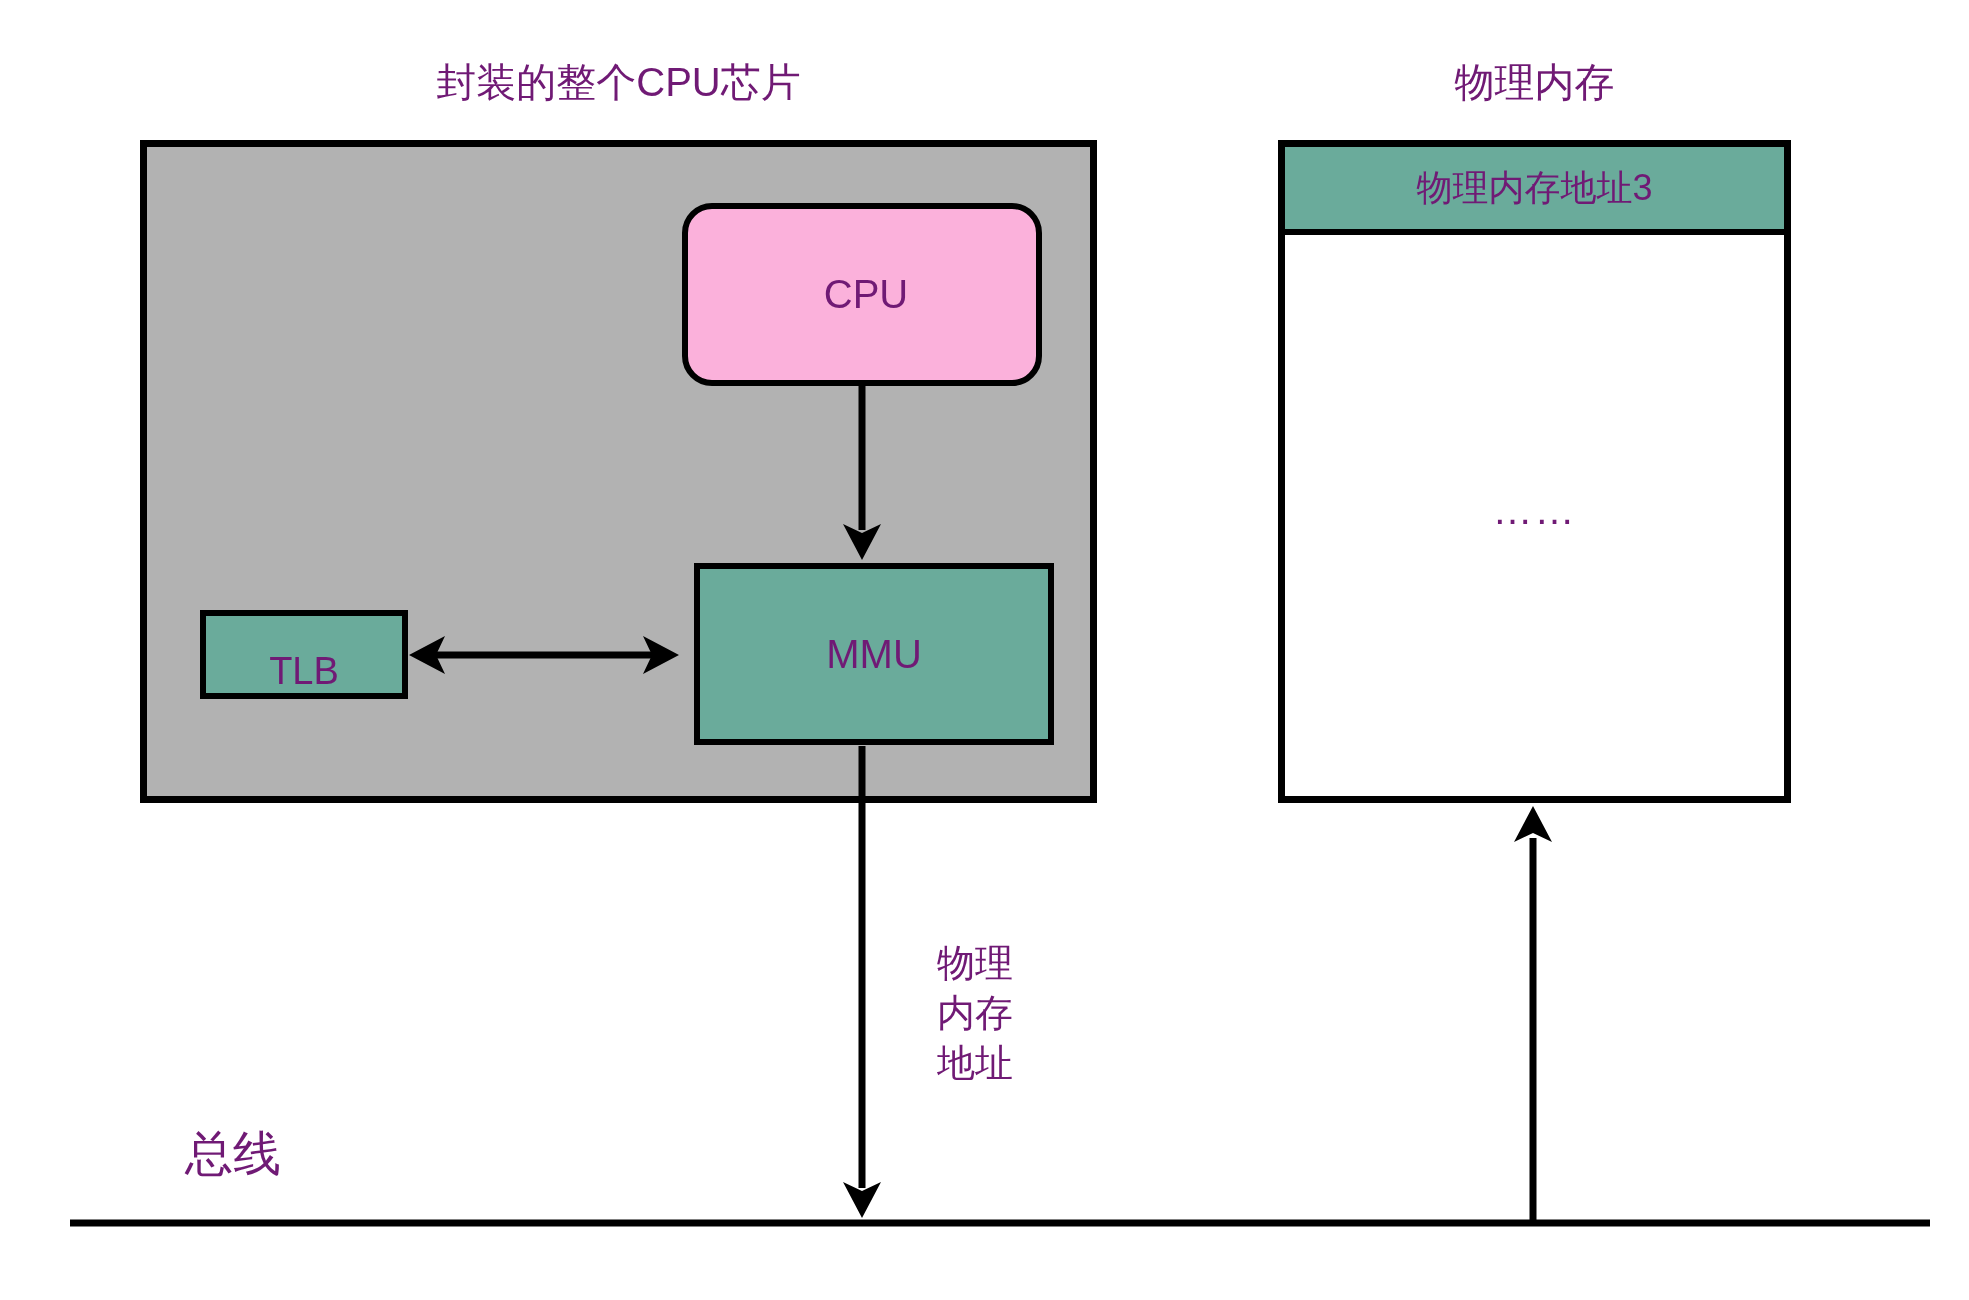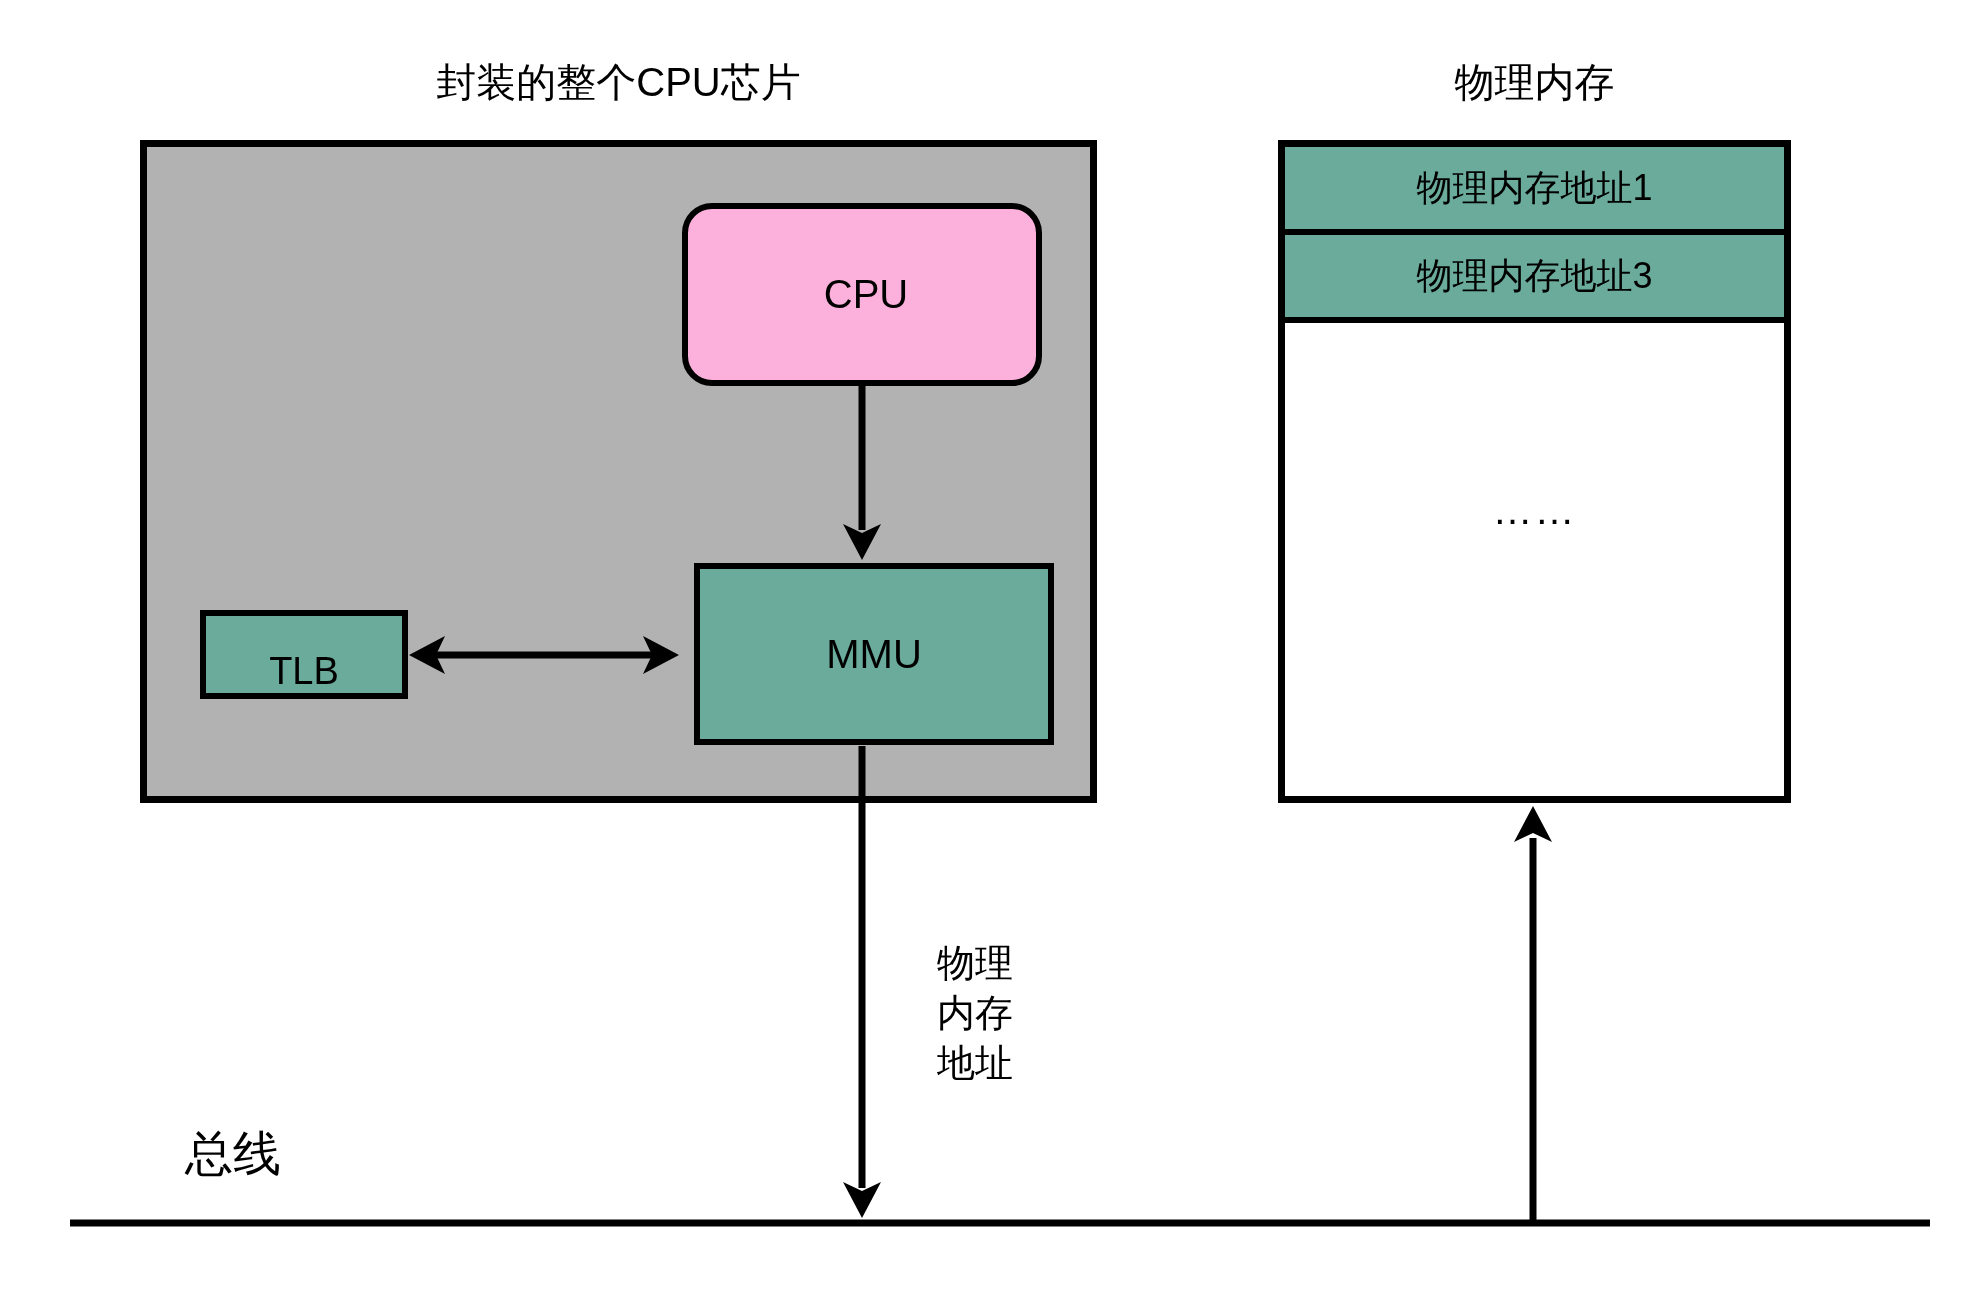--- a/index.html
+++ b/index.html
@@ -10,21 +10,21 @@
     --page-bg:#ffffff;
   }
   html,body{margin:0;padding:0;}
   body{background:var(--page-bg);}
   .stage{
     position:relative;
     width:1969px;
     height:1300px;
     background:var(--page-bg);
     font-family:"Liberation Sans","DejaVu Sans",sans-serif;
-    color:#000000;
+    color:#701a75;
     overflow:hidden;
   }
   .abs{position:absolute;}
   .title{
     font-size:40px;
     text-align:center;
     white-space:nowrap;
   }
   .box{
     box-sizing:border-box;
@@ -121,23 +121,20 @@
   <div class="abs box mmu-box">
     <span>MMU</span>
   </div>
 
   <div class="abs box tlb-box">
     <span>TLB</span>
   </div>
 
   <div class="abs mem-box">
     <div class="mem-row">
-      <span>物理内存地址1</span>
-    </div>
-    <div class="mem-row">
       <span>物理内存地址3</span>
     </div>
   </div>
   <div class="abs mem-ellipsis">……</div>
 
   <div class="abs phys-addr">
     <div>物理</div>
     <div>内存</div>
     <div>地址</div>
   </div>

